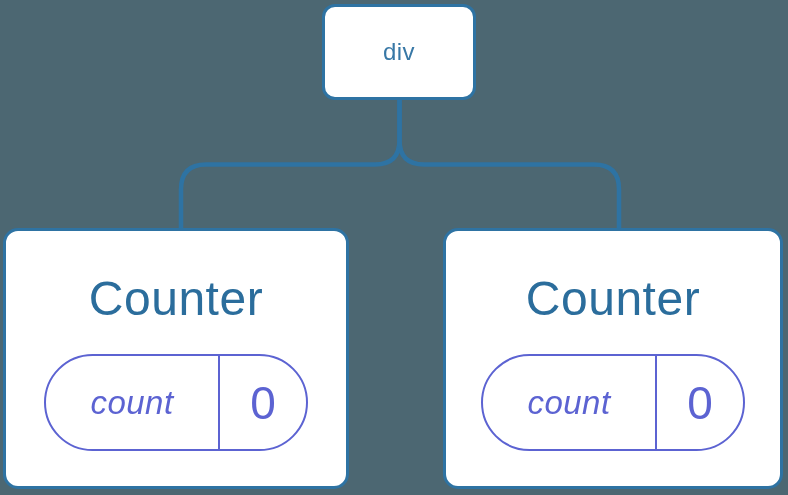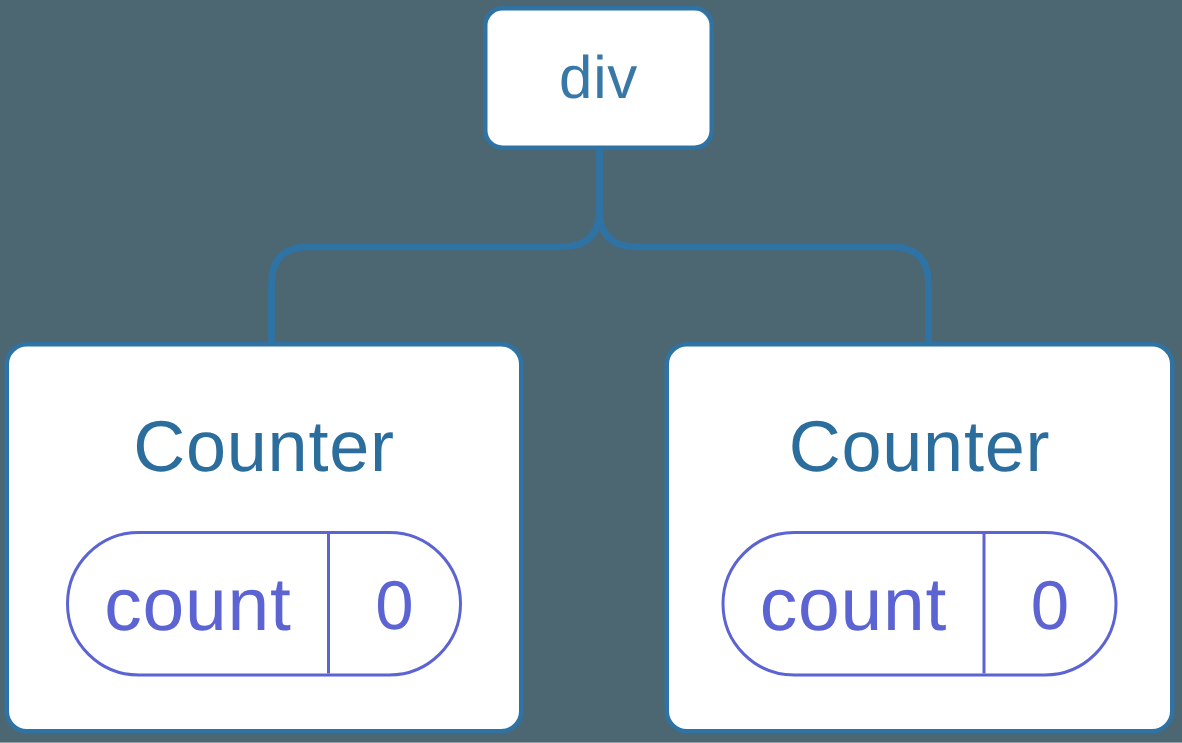--- a/index.html
+++ b/index.html
@@ -38,21 +38,21 @@
     border: 3px solid var(--node-border);
   }
   .root-node {
     left: 322px; top: 4px;
     width: 154px; height: 96px;
     border-radius: 13px;
     display: flex; align-items: center; justify-content: center;
   }
   .root-label {
     color: var(--root-label);
-    font-size: 40px;
+    font-size: 24px;
     font-weight: 500;
     letter-spacing: 0.5px;
   }
   .counter-card {
     border-radius: 15px;
   }
   .counter-left  { left: 3px;   top: 228px; width: 346px; height: 261px; }
   .counter-right { left: 443px; top: 228px; width: 340px; height: 261px; }
   .component-title {
     position: absolute;
@@ -73,22 +73,23 @@
     border: 2px solid var(--state-accent);
     border-radius: 49px;
     display: flex;
     align-items: stretch;
     color: var(--state-accent);
     background: var(--node-fill);
   }
   .state-key-cell {
     flex: 0 0 172px;
     display: flex; align-items: center; justify-content: center;
-    font-size: 50px;
+    font-size: 33px;
     letter-spacing: 0.5px;
+    font-style: italic;
   }
   .state-value-cell {
     flex: 1;
     border-left: 2px solid var(--state-accent);
     display: flex; align-items: center; justify-content: center;
     font-size: 46px;
   }
 </style>
 </head>
 <body>

